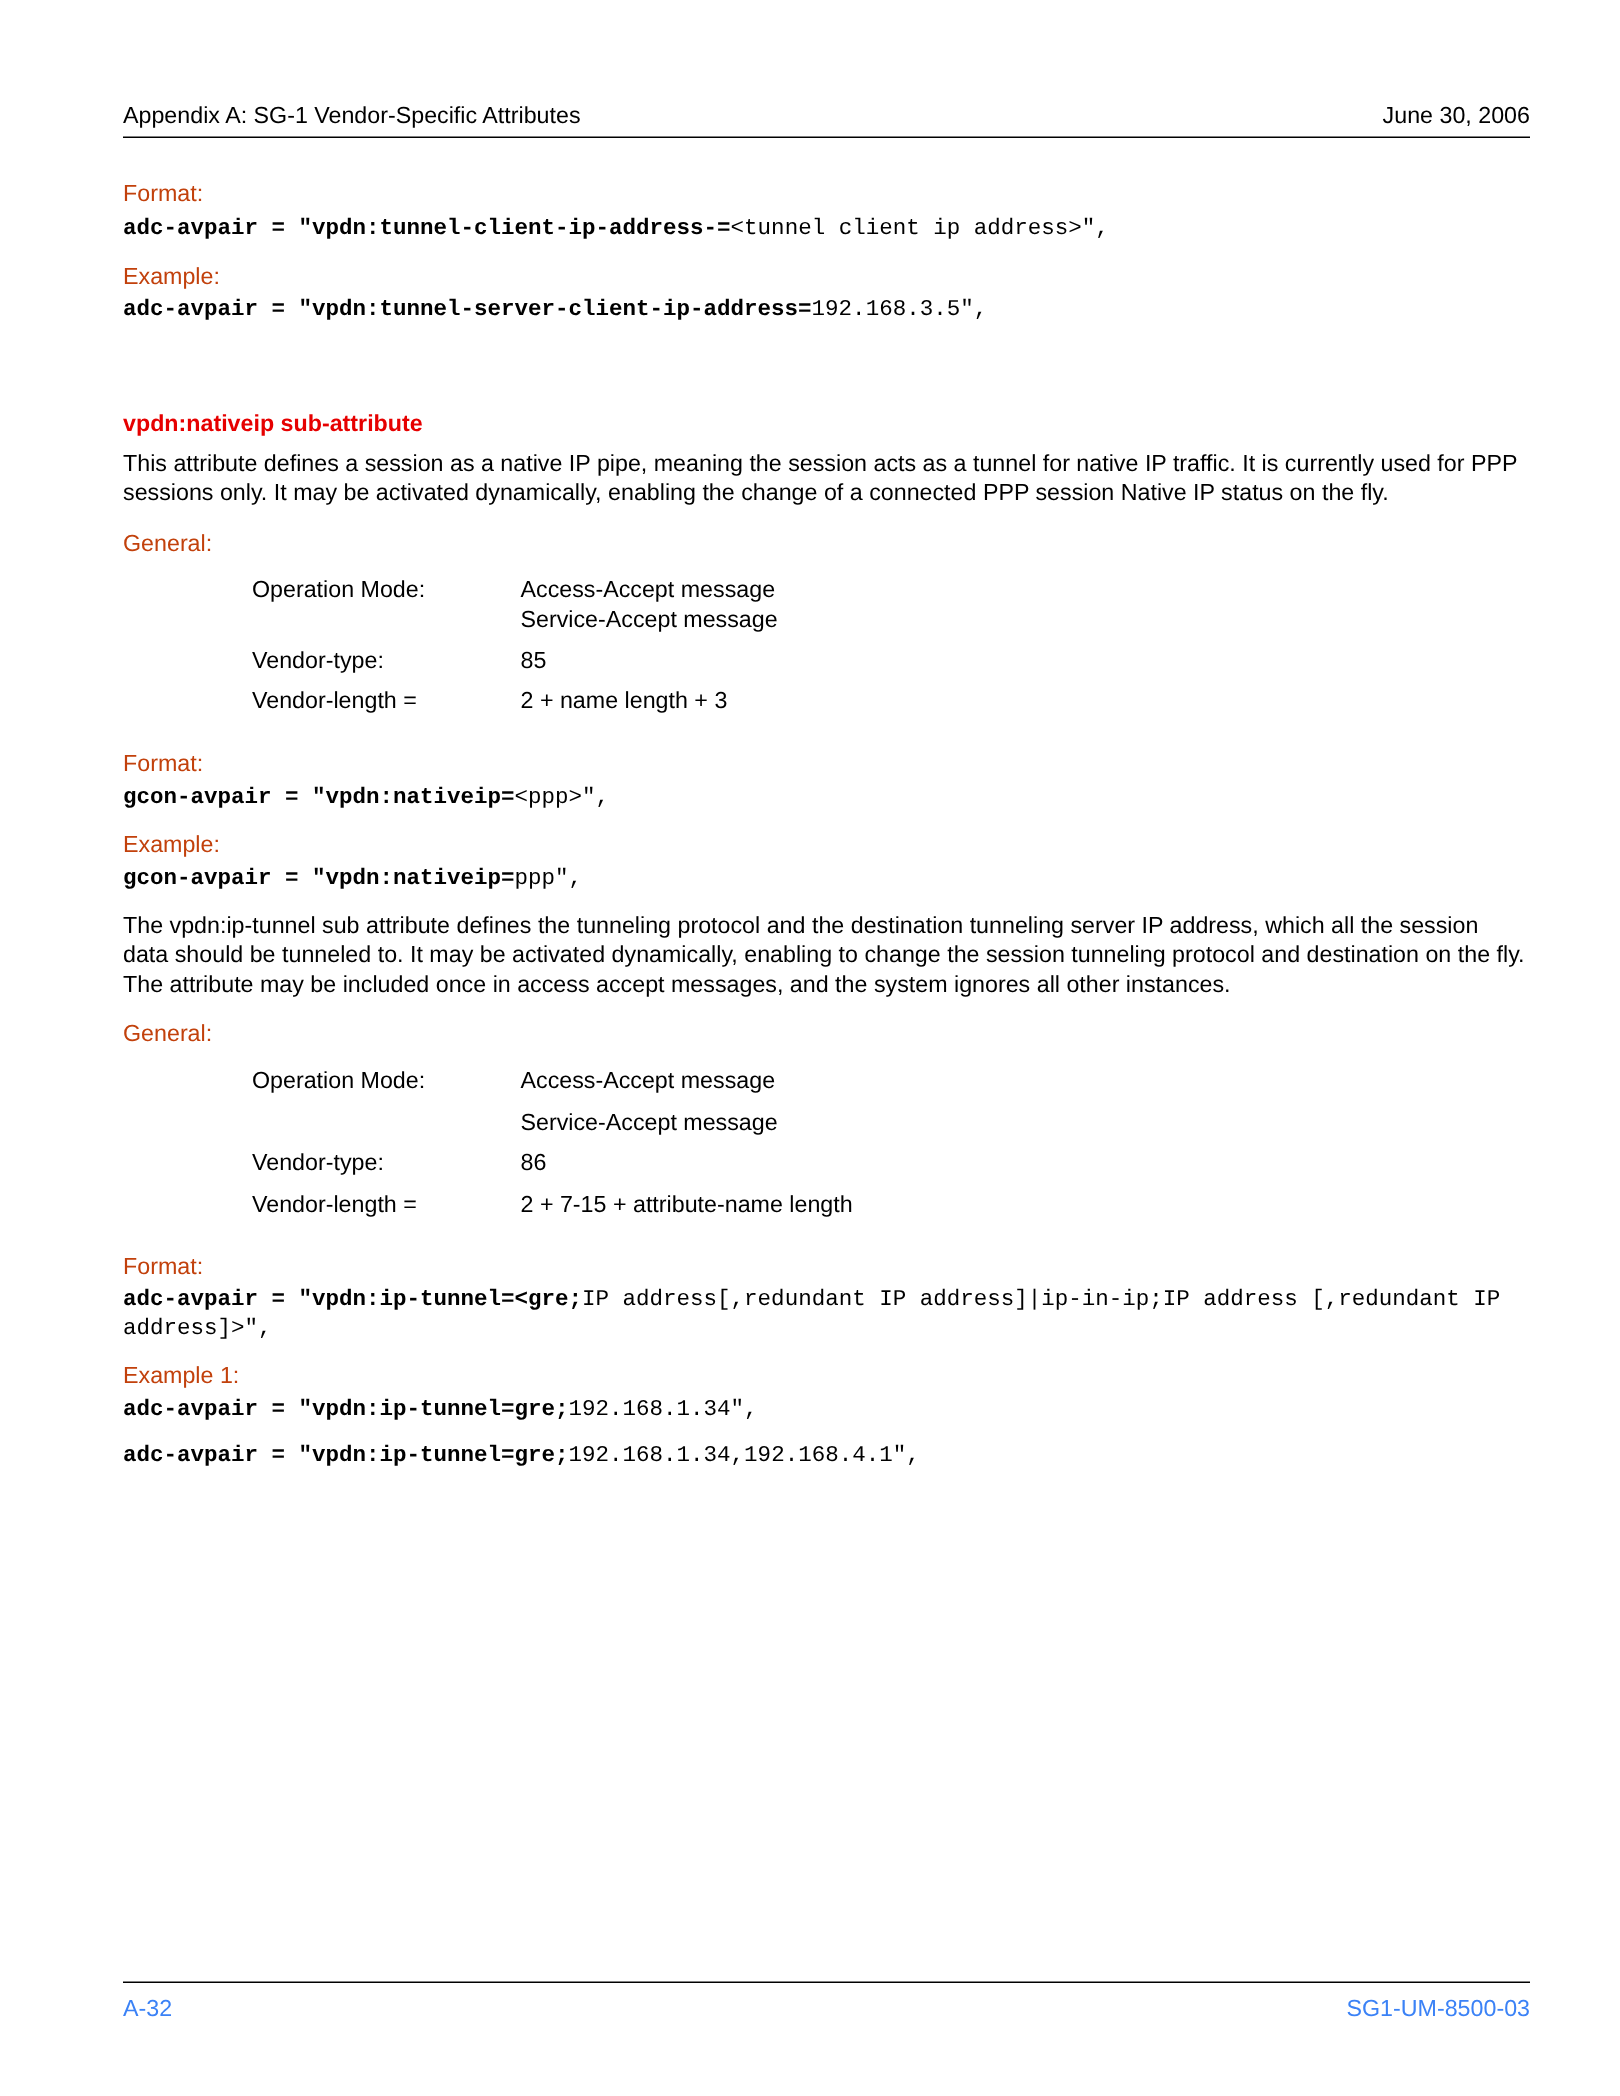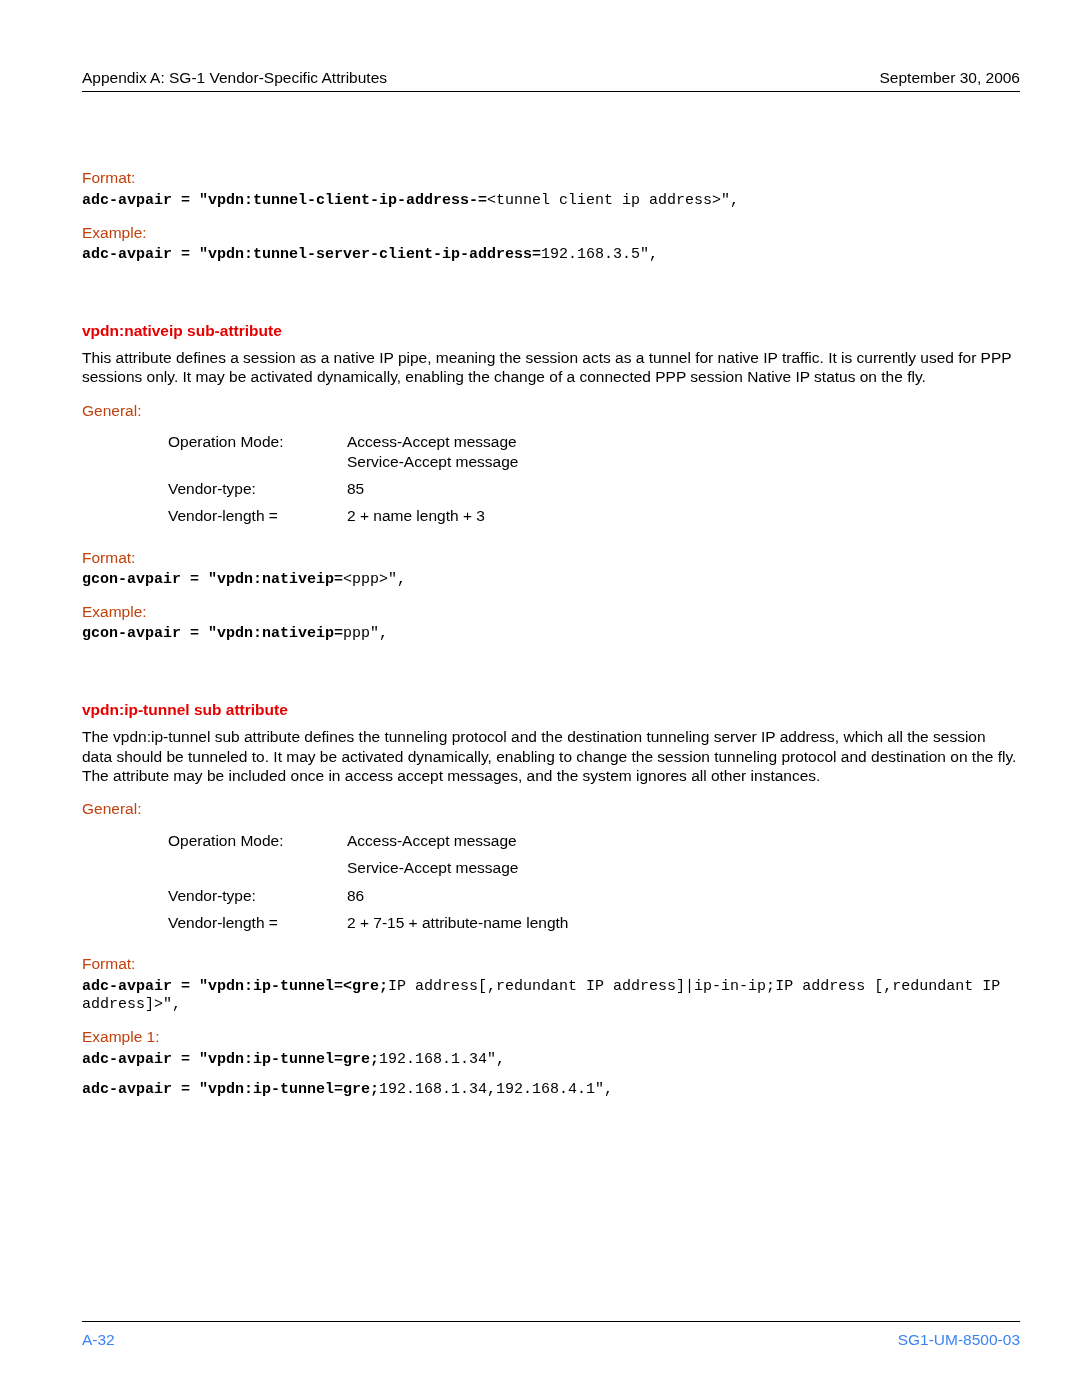--- a/index.html
+++ b/index.html
@@ -16,21 +16,21 @@
     height: 1397px;
     box-sizing: border-box;
     padding: 68px 60px 40px 82px;
     position: relative;
   }
   .header-row {
     display: flex;
     justify-content: space-between;
     border-bottom: 1px solid #000;
     padding-bottom: 4px;
-    margin-bottom: 76px;
+    margin-bottom: 28px;
   }
   .red-label {
     color: #c2410c;
     margin: 10px 0 4px 0;
   }
   .red-heading {
     color: #e60000;
     font-weight: bold;
     margin: 56px 0 8px 0;
   }
@@ -65,21 +65,21 @@
     color: #3b82f6;
   }
 </style>
 </head>
 <body>
 
 <div class="page">
 
   <div class="header-row">
     <span>Appendix A: SG-1 Vendor-Specific Attributes</span>
-    <span>September 30, 2006</span>
+    <span>June 30, 2006</span>
   </div>
 
   <div class="red-label">Format:</div>
   <div class="code-line"><b>adc-avpair = "vpdn:tunnel-client-ip-address-=</b><span>&lt;tunnel client ip address&gt;",</span></div>
 
   <div class="red-label">Example:</div>
   <div class="code-line"><b>adc-avpair = "vpdn:tunnel-server-client-ip-address=</b><span>192.168.3.5",</span></div>
 
   <div class="red-heading">vpdn:nativeip sub-attribute</div>
   <div class="body-para">This attribute defines a session as a native IP pipe, meaning the session acts as a tunnel for native IP traffic. It is currently used for PPP sessions only. It may be activated dynamically, enabling the change of a connected PPP session Native IP status on the fly.</div>
@@ -103,21 +103,20 @@
     </tr>
   </tbody>
     </table>
 
   <div class="red-label" style="margin-top:18px;">Format:</div>
   <div class="code-line"><b>gcon-avpair = "vpdn:nativeip=</b><span>&lt;ppp&gt;",</span></div>
 
   <div class="red-label">Example:</div>
   <div class="code-line"><b>gcon-avpair = "vpdn:nativeip=</b><span>ppp",</span></div>
 
-  <div class="red-heading">vpdn:ip-tunnel sub attribute</div>
   <div class="body-para">The vpdn:ip-tunnel sub attribute defines the tunneling protocol and the destination tunneling server IP address, which all the session data should be tunneled to. It may be activated dynamically, enabling to change the session tunneling protocol and destination on the fly. The attribute may be included once in access accept messages, and the system ignores all other instances.</div>
   <div class="red-label">General:</div>
   <table class="general-table">
     <tbody>
         <tr>
       <td class="label">Operation Mode:</td>
       <td>Access-Accept message</td>
     </tr>
     <tr>
       <td class="label"></td>

